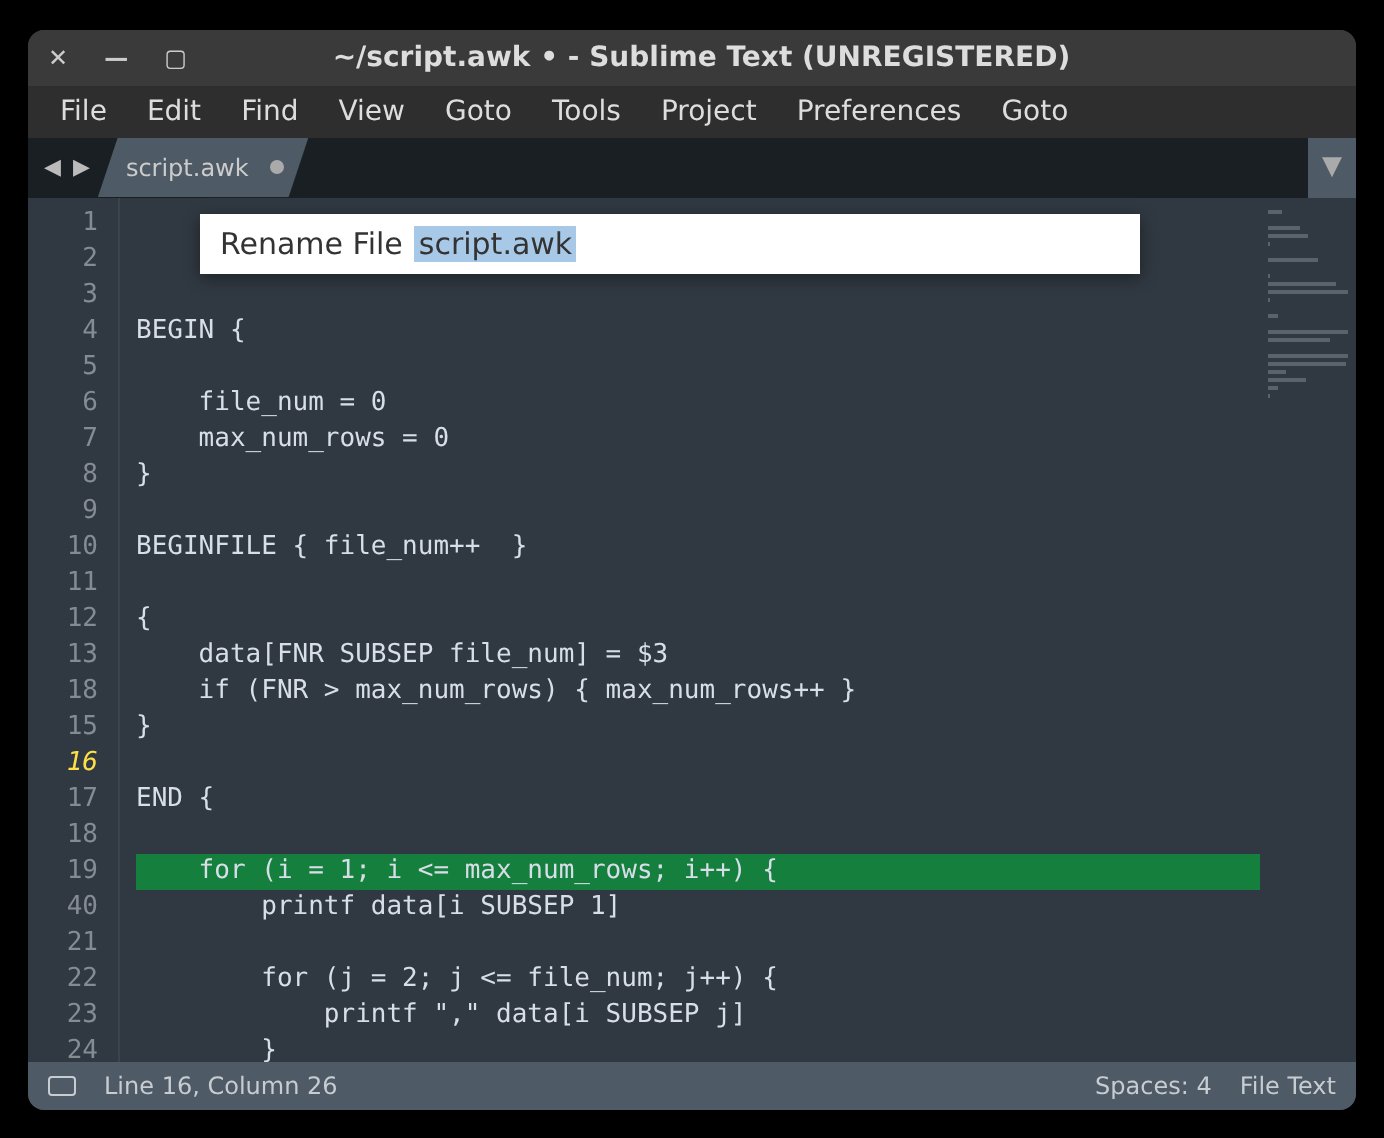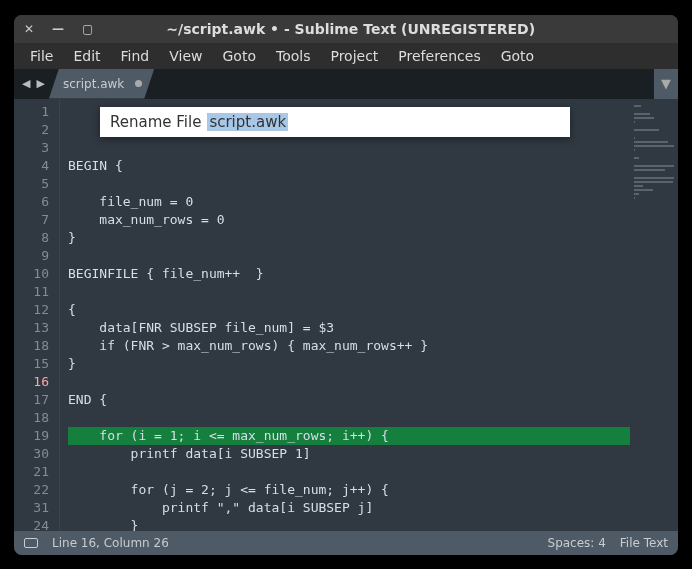--- a/index.html
+++ b/index.html
@@ -96,21 +96,21 @@
 .gutter {
   width: 46px;
   background: #303841;
   color: #848b93;
   text-align: right;
   padding: 4px 10px 4px 4px;
   line-height: 18px;
   border-right: 1px solid #3b434c;
 }
 .gutter .ln { height: 18px; }
-.gutter .ln.active { color: #fca5a5; }
+.gutter .ln.active { color: #fde047; font-style: italic; }
 .code {
   flex: 1;
   padding: 4px 0 4px 8px;
   color: #d8dee9;
   line-height: 18px;
   white-space: pre;
   position: relative;
 }
 .code .row { height: 18px; }
 .code .row.active { background: #15803d; }
@@ -213,24 +213,24 @@
         <div class="ln">10</div>
         <div class="ln">11</div>
         <div class="ln">12</div>
         <div class="ln">13</div>
         <div class="ln">18</div>
         <div class="ln">15</div>
         <div class="ln active">16</div>
         <div class="ln">17</div>
         <div class="ln">18</div>
         <div class="ln">19</div>
-        <div class="ln">30</div>
+        <div class="ln">40</div>
         <div class="ln">21</div>
         <div class="ln">22</div>
-        <div class="ln">31</div>
+        <div class="ln">23</div>
         <div class="ln">24</div>
       </div>
     <div class="code" id="code">
       <div class="overlay">
         <span>Rename File</span>
         <span class="sel">script.awk</span>
       </div>
     <div class="row">BEGIN {</div><div class="row"></div><div class="row">    file_num = 0</div><div class="row">    max_num_rows = 0</div><div class="row">}</div><div class="row"></div><div class="row">BEGINFILE { file_num++  }</div><div class="row"></div><div class="row">{</div><div class="row">    data[FNR SUBSEP file_num] = $3</div><div class="row">    if (FNR &gt; max_num_rows) { max_num_rows++ }</div><div class="row">}</div><div class="row"></div><div class="row">END {</div><div class="row"></div><div class="row active">    for (i = 1; i &lt;= max_num_rows; i++) {</div><div class="row">        printf data[i SUBSEP 1]</div><div class="row"></div><div class="row">        for (j = 2; j &lt;= file_num; j++) {</div><div class="row">            printf "," data[i SUBSEP j]</div><div class="row">        }</div></div>
     <div class="minimap" id="minimap">
         <div class="mm-line" style="width: 7px;"></div>

